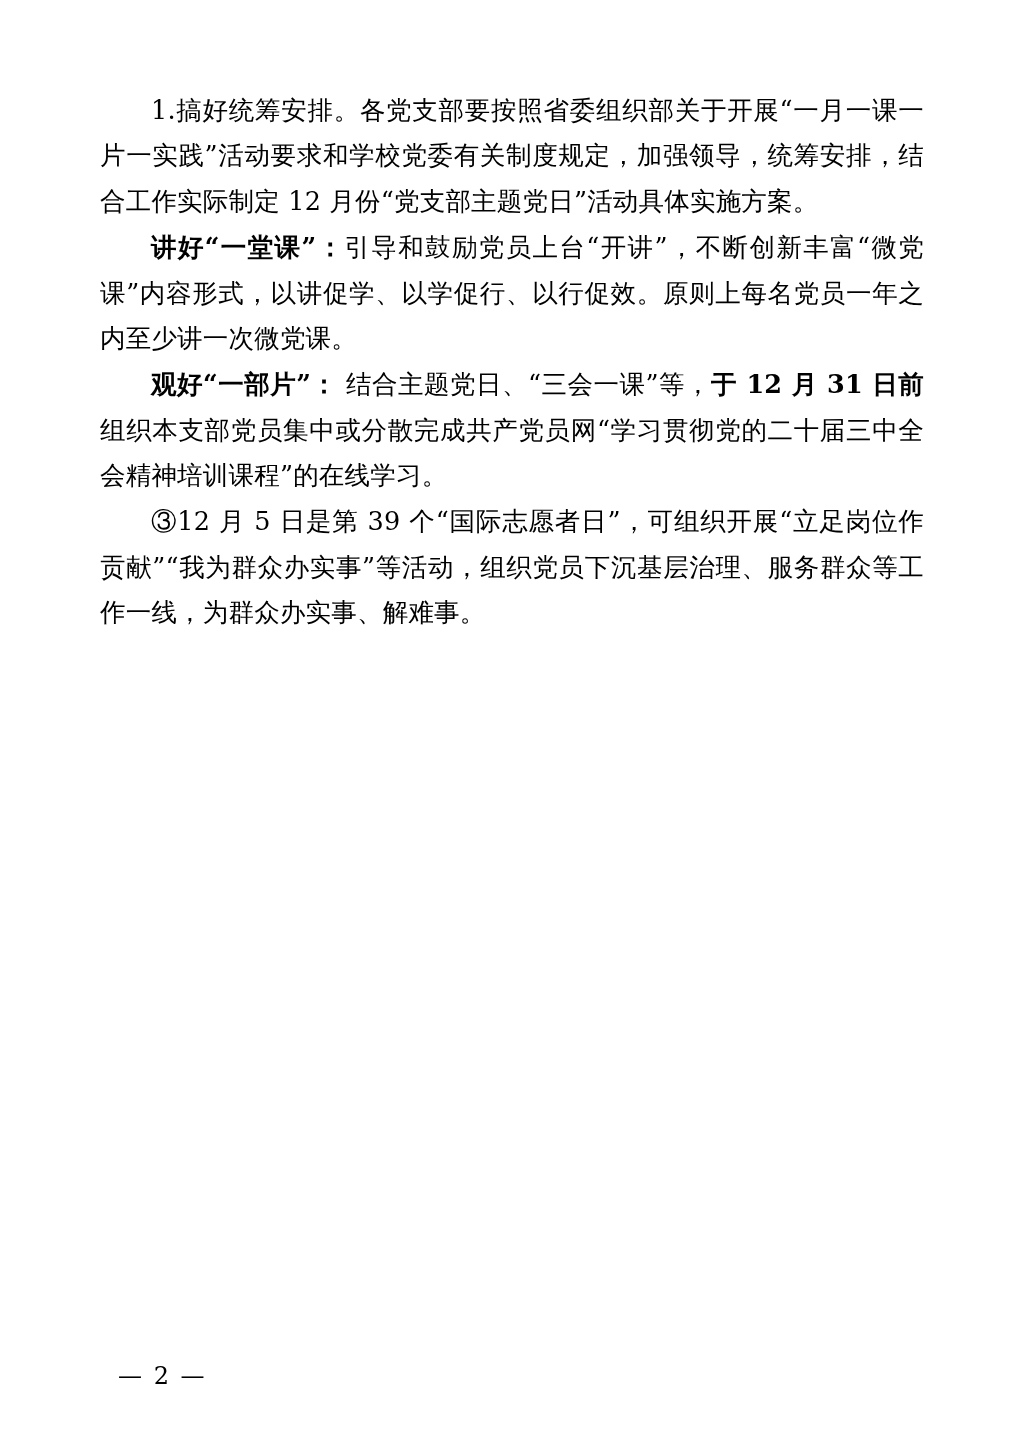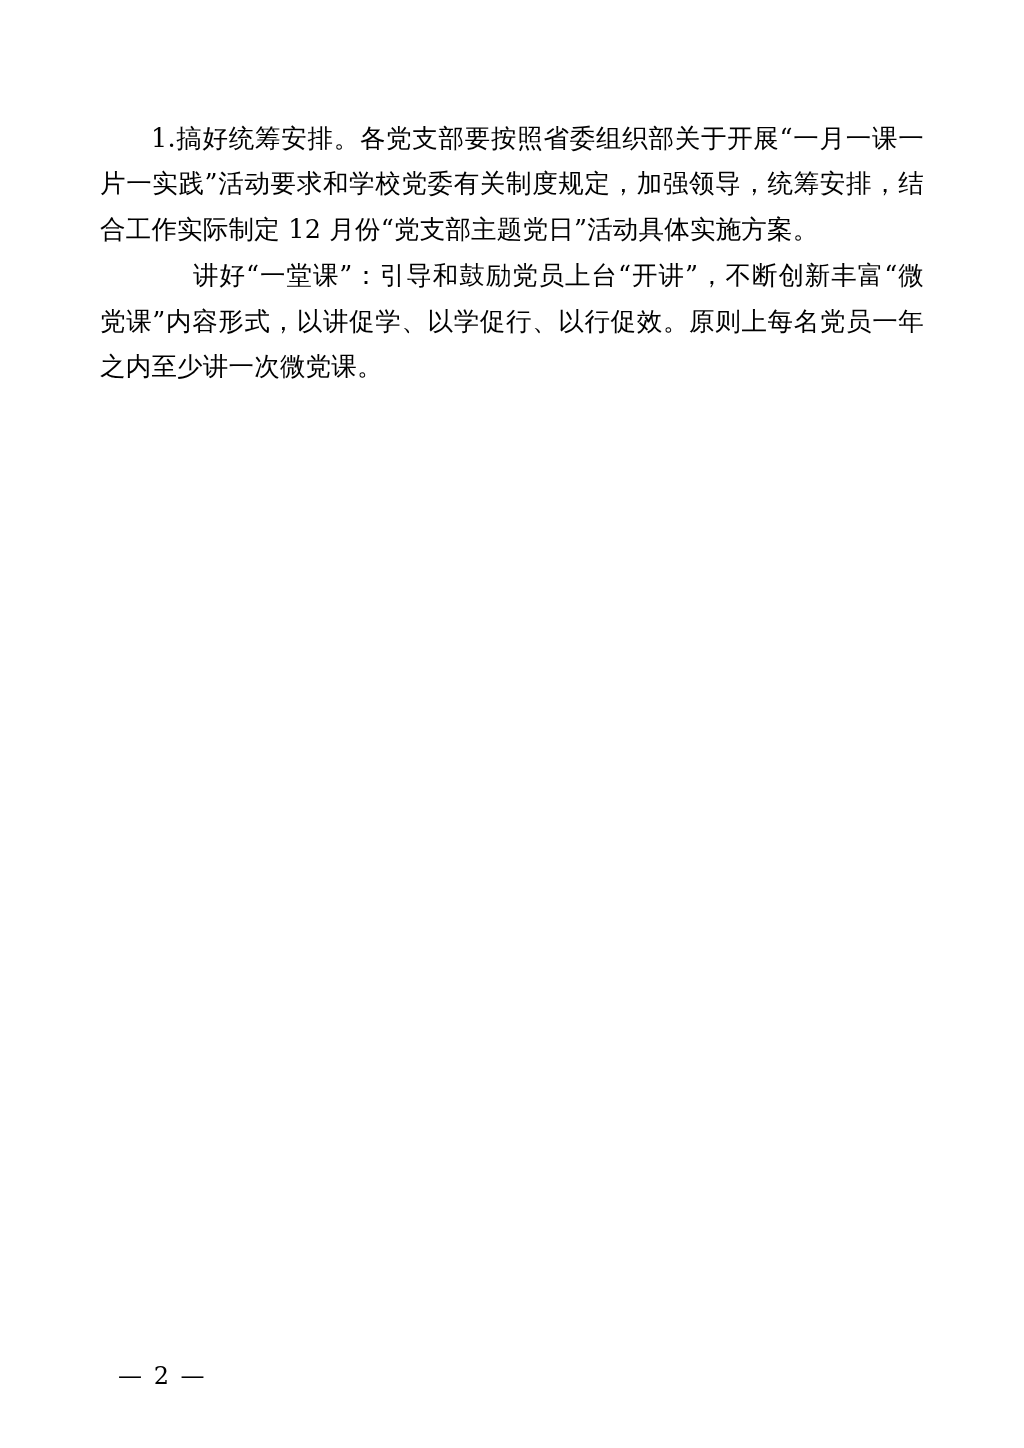--- a/index.html
+++ b/index.html
@@ -13,36 +13,35 @@
     font-family: "DejaVu Serif", "Liberation Serif", serif;
     color: #000000;
     position: relative;
     overflow: hidden;
   }
   .page {
     position: relative;
     width: 1024px;
     height: 1448px;
     box-sizing: border-box;
-    padding: 116px 100px 0 100px;
+    padding: 88px 100px 0 100px;
   }
   .doc-body {
     font-size: 25.5px;
     line-height: 1.78;
     text-align: justify;
     text-justify: inter-ideograph;
     letter-spacing: 0.2px;
   }
   .para {
     margin: 0 0 1px 0;
     text-indent: 2em;
   }
   .bold {
-    font-weight: normal;
-    margin-left: 42px;
+    font-weight: bold;
   }
   .footer {
     position: absolute;
     left: 0;
     right: 0;
     bottom: 58px;
     text-align: left;
     padding-left: 118px;
     font-size: 24px;
     letter-spacing: 2px;
@@ -51,23 +50,25 @@
 </head>
 <body>
 
 <div class="page">
   <div class="doc-body">
 
     <p class="para"><span>1.搞好统筹安排。</span><span>各党支部要按照省委组织部关于开展“一月一课一片一实践”活动要求和学校党委有关制度规定，加强领导，统筹安排，结合工作实际制定 12 月份“党支部主题党日”活动具体实施方案。</span></p>
 
     <p class="para"><span class="bold">讲好“一堂课”：</span><span>引导和鼓励党员上台“开讲”，不断创新丰富“微党课”内容形式，以讲促学、以学促行、以行促效。原则上每名党员一年之内至少讲一次微党课。</span></p>
 
+    <p class="para"><span class="bold">观好“一部片”：</span><span> 结合主题党日、“三会一课”等，</span><span class="bold">于 12 月 31 日前</span><span>组织本支部党员集中或分散完成共产党员网“学习贯彻党的二十届三中全会精神培训课程”的在线学习。</span></p>
 
 
 
 
+    <p class="para"><span>③12 月 5 日是第 39 个“国际志愿者日”，可组织开展“立足岗位作贡献”“我为群众办实事”等活动，组织党员下沉基层治理、服务群众等工作一线，为群众办实事、解难事。</span></p>
 
   </div>
 
   <div class="footer">
     <span>— 2 —</span>
   </div>
 </div>
 
 </body></html>

